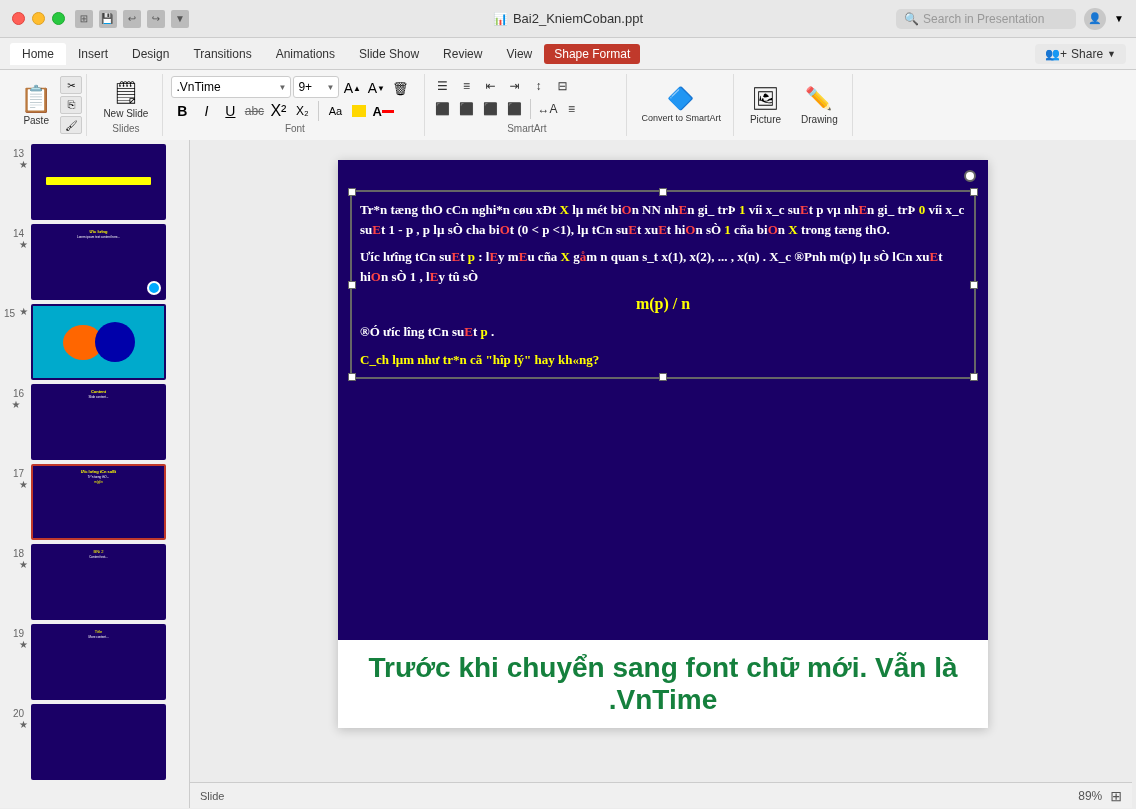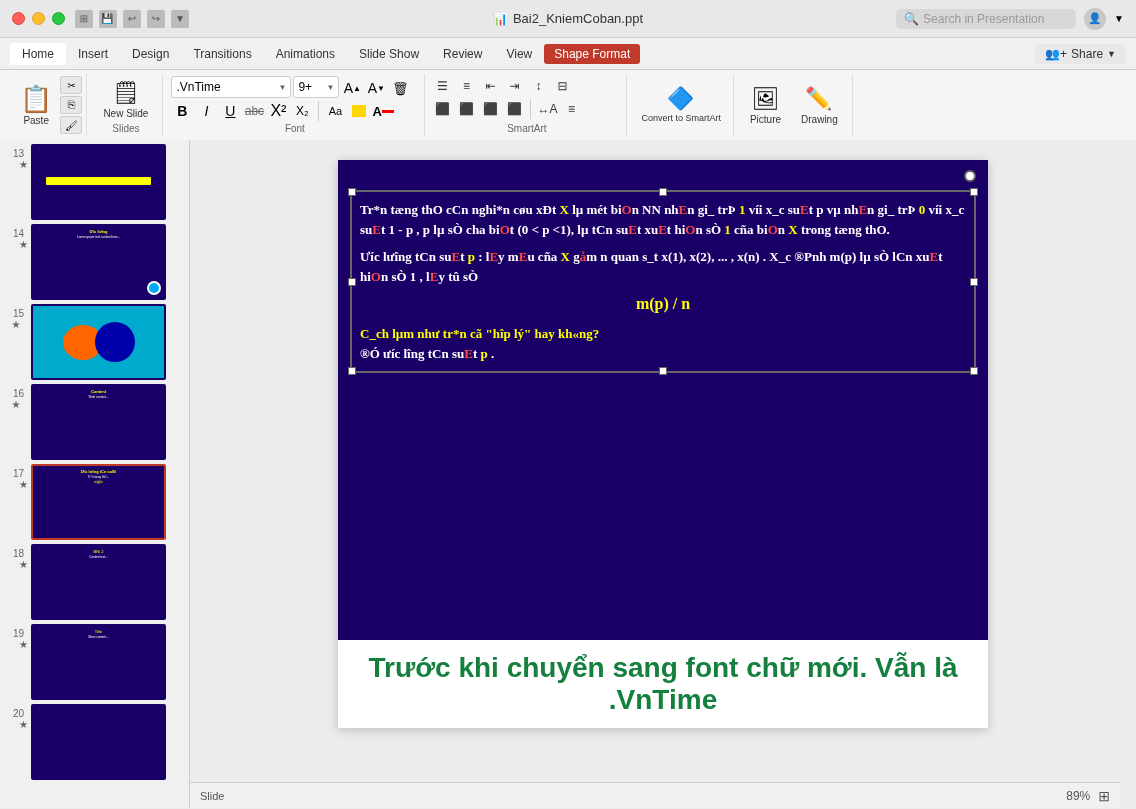--- a/index.html
+++ b/index.html
@@ -267,21 +267,21 @@
       text-align: center;
       padding: 12px;
       background: white;
     }
 
     
     .status-bar {
       position: absolute;
       bottom: 0;
       left: 0;
-      right: 16px;
+      right: 4px;
       height: 26px;
       background: #f0f0f0;
       border-top: 1px solid #ccc;
       display: flex;
       align-items: center;
       padding: 0 10px;
       font-size: 11px;
       color: #555;
     }
     .status-right { margin-left: auto; display: flex; align-items: center; gap: 8px; }
@@ -614,21 +614,21 @@
       <div class="slide-preview">
         <div class="slide-preview-inner" style="background:#1a0066; flex-direction:column; justify-content:flex-start; padding:3px;">
           <div style="color:#ffff00; font-size:4px; font-weight:bold; margin-bottom:2px;">Ưíc lưîng</div>
           <div style="color:white; font-size:3px; line-height:1.3;">Lorem ipsum text content here...</div>
           <div style="position:absolute; bottom:3px; right:3px; width:14px; height:14px; border-radius:50%; background:#00aaff; border:2px solid white;"></div>
         </div>
       </div>
     </div>
 
     <div class="slide-thumb">
-      <div style="display:flex; flex-direction:column; align-items:center; width:24px; margin-right:3px;">
+      <div style="display:flex; flex-direction:row; align-items:center; width:24px; margin-right:3px;">
         <span class="slide-num">15</span>
         <span class="slide-star">★</span>
       </div>
       <div class="slide-preview">
         <div class="slide-preview-inner" style="background:#00aacc;">
           <div style="background:#ff6600; width:40px; height:35px; border-radius:50%; margin-right:-8px;"></div>
           <div style="background:#0000aa; width:40px; height:40px; border-radius:50%;"></div>
         </div>
       </div>
     </div>
@@ -724,26 +724,26 @@
             </div>
 
             <div class="slide-text" style="margin-top:8px;">
               <span class="text-white text-bold">Ưíc lưîng tCn su</span><span class="text-red text-bold">E</span><span class="text-white text-bold">t  </span><span class="text-yellow text-bold">p</span><span class="text-white text-bold"> : l</span><span class="text-red text-bold">E</span><span class="text-white text-bold">y m</span><span class="text-red text-bold">E</span><span class="text-white text-bold">u cña  </span><span class="text-yellow text-bold">X</span><span class="text-white text-bold">  g</span><span class="text-red text-bold">å</span><span class="text-white text-bold">m  n  quan s_t  x(1), x(2), ... , x(n) . X_c ®Pnh   m(p)  lµ sÒ lCn xu</span><span class="text-red text-bold">E</span><span class="text-white text-bold">t hi</span><span class="text-red text-bold">O</span><span class="text-white text-bold">n sÒ  1 , l</span><span class="text-red text-bold">E</span><span class="text-white text-bold">y tû sÒ</span>
             </div>
 
             <div class="slide-text text-yellow text-bold" style="text-align:center; margin: 6px 0; font-size:16px;">
               m(p) / n
             </div>
 
+            <div class="slide-text">
+              <span class="text-white text-bold">®Ó ưíc lîng tCn su</span><span class="text-red text-bold">E</span><span class="text-white text-bold">t  </span><span class="text-yellow text-bold">p</span><span class="text-white text-bold"> .</span>
+            </div>
+
             <div class="slide-text" style="margin-top:8px;">
               <span class="text-yellow text-bold">C_ch lµm như tr*n cã "hîp lý" hay kh«ng?</span>
-            </div>
-
-            <div class="slide-text">
-              <span class="text-white text-bold">®Ó ưíc lîng tCn su</span><span class="text-red text-bold">E</span><span class="text-white text-bold">t  </span><span class="text-yellow text-bold">p</span><span class="text-white text-bold"> .</span>
             </div>
           </div>
         </div>
 
       </div>
 
       <div class="caption-text">
         <span>Trước khi chuyển sang font chữ mới. Vẫn là .VnTime</span>
       </div>
     </div>

